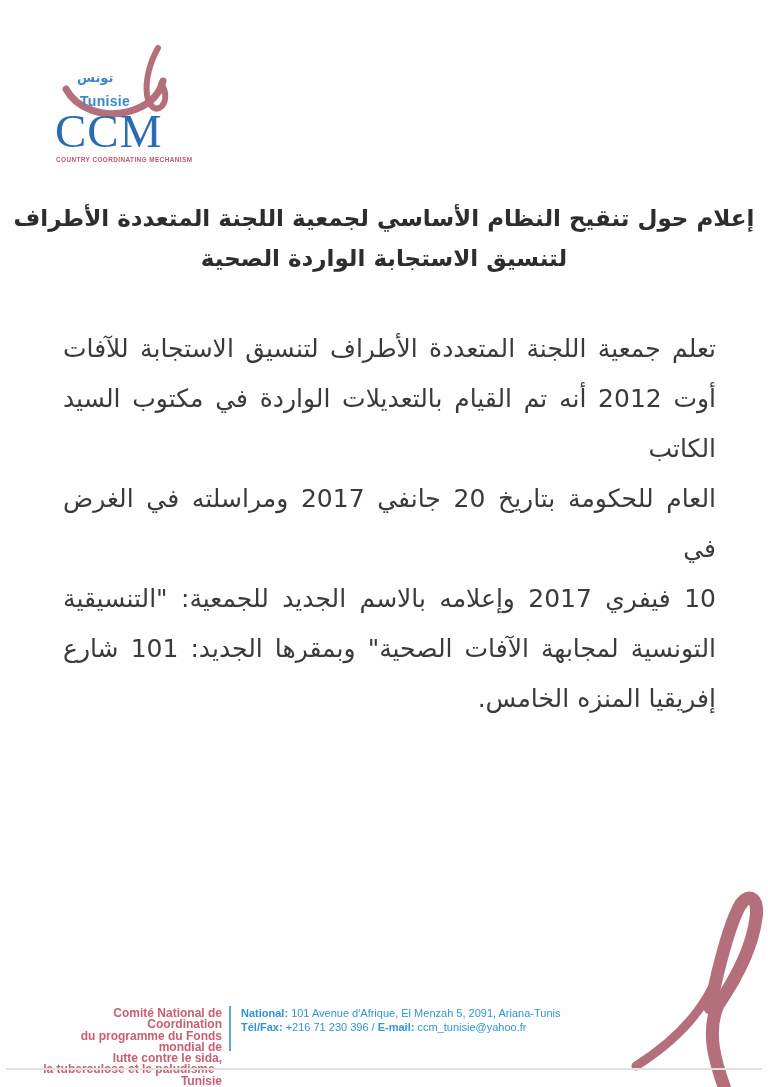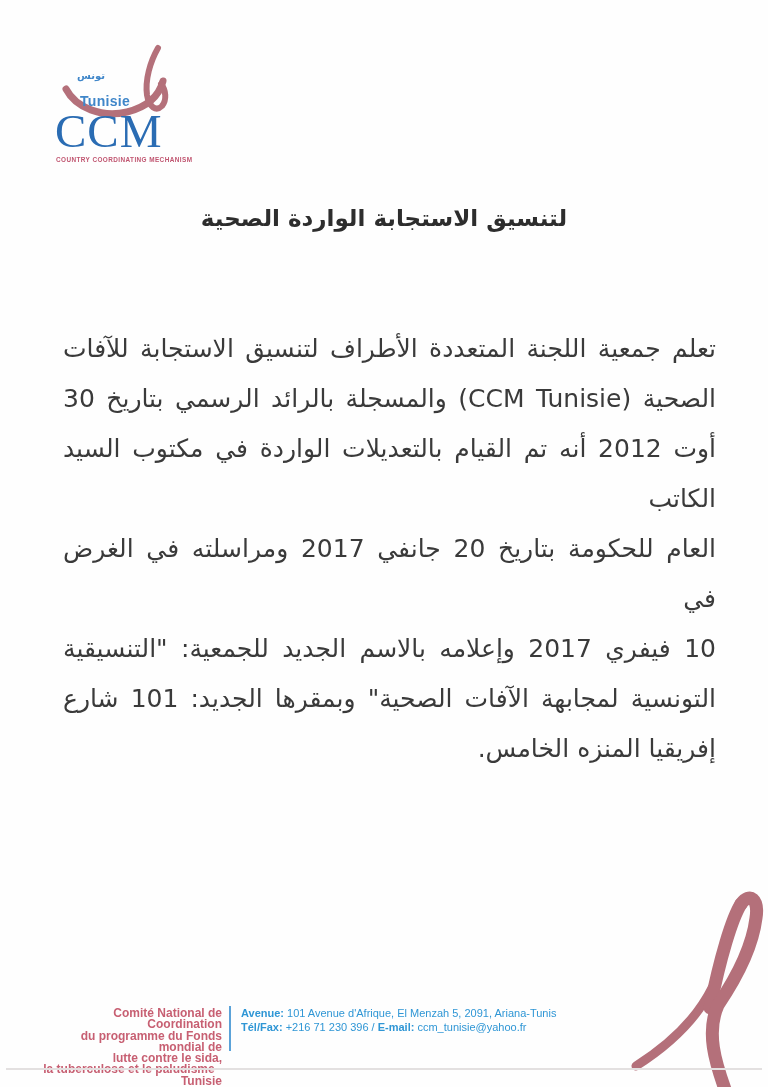--- a/index.html
+++ b/index.html
@@ -29,21 +29,21 @@
   .logo-swoosh{position:absolute;left:50px;top:36px;}
   .logo-tunisie{
     position:absolute;left:80px;top:60px;
     font-family:"Liberation Sans", sans-serif;
     font-size:14px;font-weight:bold;color:var(--logoLightBlue);
     letter-spacing:.3px;
     margin-top:33px;
   }
   .logo-tounes{
     position:absolute;left:77px;top:70px;
-    font-size:10px;font-weight:bold;color:var(--logoLightBlue);
+    font-size:13px;font-weight:bold;color:var(--logoLightBlue);
   }
   .logo-ccm{
     position:absolute;left:55px;top:108px;
     font-family:"Liberation Serif", serif;
     font-size:47px;line-height:46px;color:var(--logoBlue);
     letter-spacing:1px;
   }
   .logo-mech{
     position:absolute;left:56px;top:156px;width:150px;
     font-family:"Liberation Sans", sans-serif;
@@ -103,26 +103,26 @@
       <path class="ribbon-stroke" stroke-width="7" d="M 66 89 C 76 108, 102 118, 127 112 C 147 107, 159 96, 163 81"></path>
       <path class="ribbon-stroke" stroke-width="6" d="M 158 48 C 150 62, 145 80, 147 95 C 149 107, 156 112, 162 106 C 167 100, 166 90, 161 84"></path>
     </svg>
     <div class="logo-tunisie">Tunisie</div>
     <div class="logo-tounes" dir="rtl">تونس</div>
     <div class="logo-ccm">CCM</div>
     <div class="logo-mech">COUNTRY COORDINATING MECHANISM</div>
   </div>
 
   <h1 class="doc-title">
+    <div>إعلام حول تنقيح النظام الأساسي لجمعية اللجنة المتعددة الأطراف</div>
     <div>لتنسيق الاستجابة الواردة الصحية</div>
   </h1>
 
   <div class="doc-body">
     <div class="body-line">تعلم جمعية اللجنة المتعددة الأطراف لتنسيق الاستجابة للآفات</div>
-    <div class="body-line">الصحية (CCM Tunisie) والمسجلة بالرائد الرسمي بتاريخ 30</div>
     <div class="body-line">أوت 2012 أنه تم القيام بالتعديلات الواردة في مكتوب السيد الكاتب</div>
     <div class="body-line">العام للحكومة بتاريخ 20 جانفي 2017 ومراسلته في الغرض في</div>
     <div class="body-line">10 فيفري 2017 وإعلامه بالاسم الجديد للجمعية: "التنسيقية</div>
     <div class="body-line">التونسية لمجابهة الآفات الصحية" وبمقرها الجديد: 101 شارع</div>
     <div class="body-line last">إفريقيا المنزه الخامس.</div>
   </div>
 
   <svg class="big-ribbon" width="170" height="219" viewBox="598 868 170 219" aria-hidden="true">
     <path class="ribbon-stroke" stroke-width="9" d="M 636 1066 C 666 1047, 696 1020, 712 988"></path>
     <path class="ribbon-stroke" stroke-width="13" d="M 710 1008 C 720 958, 732 918, 741 904"></path>
@@ -133,21 +133,21 @@
     <div>Comité National de Coordination</div>
     <div>du programme du Fonds mondial de</div>
     <div>lutte contre le sida,</div>
     <div>la tuberculose et le paludisme - Tunisie</div>
   </div>
 
   <div class="footer-sep"></div>
 
   <div class="footer-contact">
     <div>
-      <b>Avenue:</b>
+      <b>National:</b>
       <span>101 Avenue d'Afrique, El Menzah 5, 2091, Ariana-Tunis</span>
     </div>
     <div>
       <b>Tél/Fax:</b>
       <span>+216 71 230 396 /</span>
       <b>E-mail:</b>
       <span>ccm_tunisie@yahoo.fr</span>
     </div>
   </div>
 

